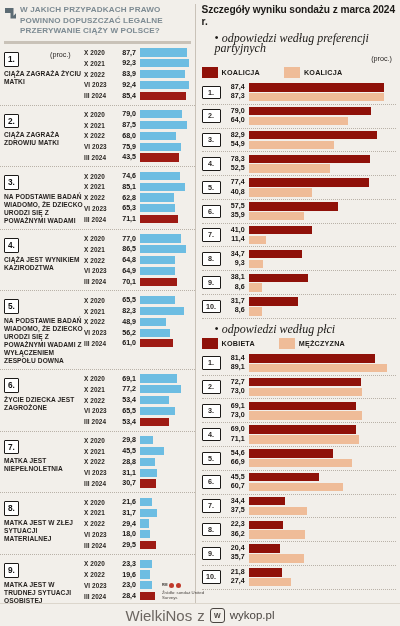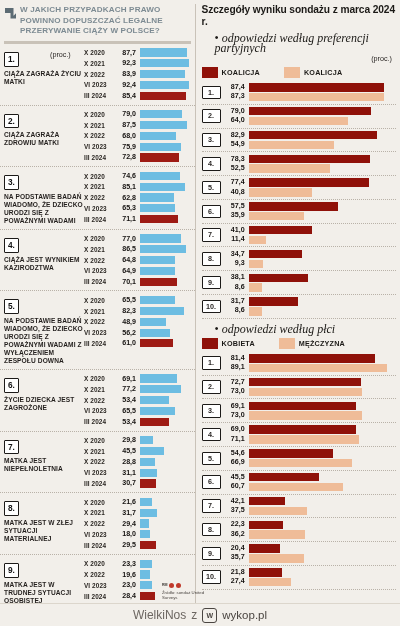--- a/index.html
+++ b/index.html
@@ -110,21 +110,21 @@
   .srcmark{display:flex;align-items:center;gap:1.5px;margin-bottom:1.5px;}
   .rm{font-size:3.6px;font-weight:bold;color:#3a3633;}
   .cc{width:5px;height:5px;border-radius:50%;background:#C0392B;display:inline-block;}
 
   
   .footer{
     position:absolute;left:0;right:0;bottom:0;height:22px;
     background:#F2EFEA;border-top:1px solid #DCD6CC;
     display:flex;align-items:center;justify-content:center;gap:5px;
   }
-  .fuser{font-size:12px;color:#6c6661;}
+  .fuser{font-size:15px;color:#6c6661;}
   .flogo{
     width:13px;height:13px;border:1.6px solid #4a4541;border-radius:3px;
     display:flex;align-items:center;justify-content:center;
     font-size:7px;font-weight:bold;color:#4a4541;
   }
   .fname{font-size:11.5px;color:#4a4541;}
 </style>
 </head>
 <body>
 
@@ -207,21 +207,21 @@
             </div>
             <div class="row">
               <span class="yr">VI 2023</span>
               <span class="val">75,9</span>
               <span class="barwrap">
                 <span class="bar blue" style="width: 79.8947%;"></span>
               </span>
             </div>
             <div class="row">
               <span class="yr">III 2024</span>
-              <span class="val">72,8</span>
+              <span class="val">43,5</span>
               <span class="barwrap">
                 <span class="bar red" style="width: 76.6316%;"></span>
               </span>
             </div>
           </div>
         </div>
         <div class="blk">
           <div class="blk-left"><span class="numbox">3.</span><div class="blk-title">Na podstawie badań wiadomo, że dziecko urodzi się z poważnymi wadami</div></div>
           <div class="rows">
             <div class="row">
@@ -715,21 +715,21 @@
               <div class="rv">60,7</div>
             </span>
             <span class="rbars">
               <span class="rbar dark" style="width: 47.8947%;"></span>
               <span class="rbar light" style="width: 63.8947%;"></span>
             </span>
           </div>
           <div class="rrow">
             <span class="rnum">7.</span>
             <span class="rvals">
-              <div class="rv">42,1</div>
+              <div class="rv">34,4</div>
               <div class="rv">37,5</div>
             </span>
             <span class="rbars">
               <span class="rbar dark" style="width: 24.6316%;"></span>
               <span class="rbar light" style="width: 39.4737%;"></span>
             </span>
           </div>
           <div class="rrow">
             <span class="rnum">8.</span>
             <span class="rvals">

